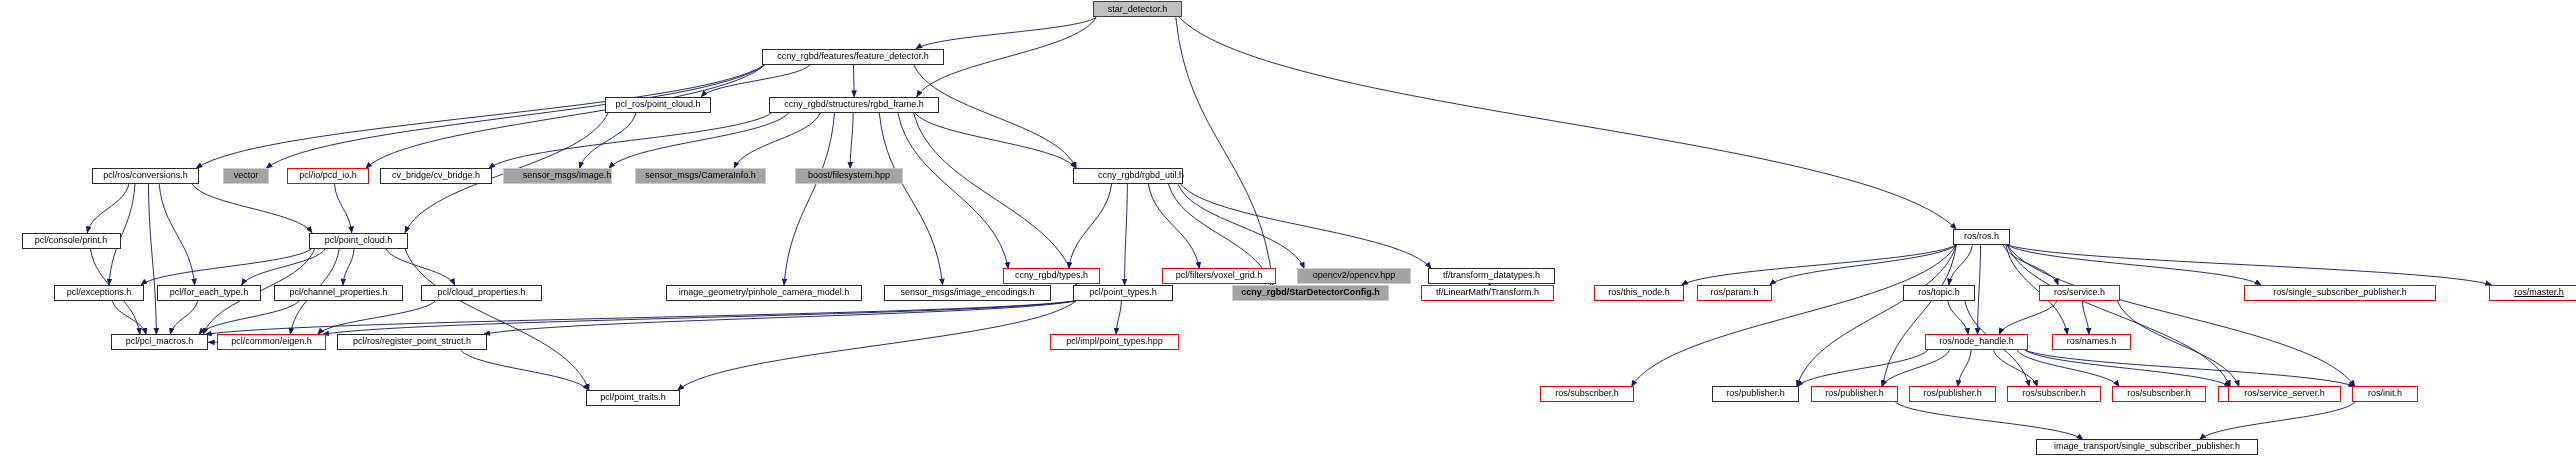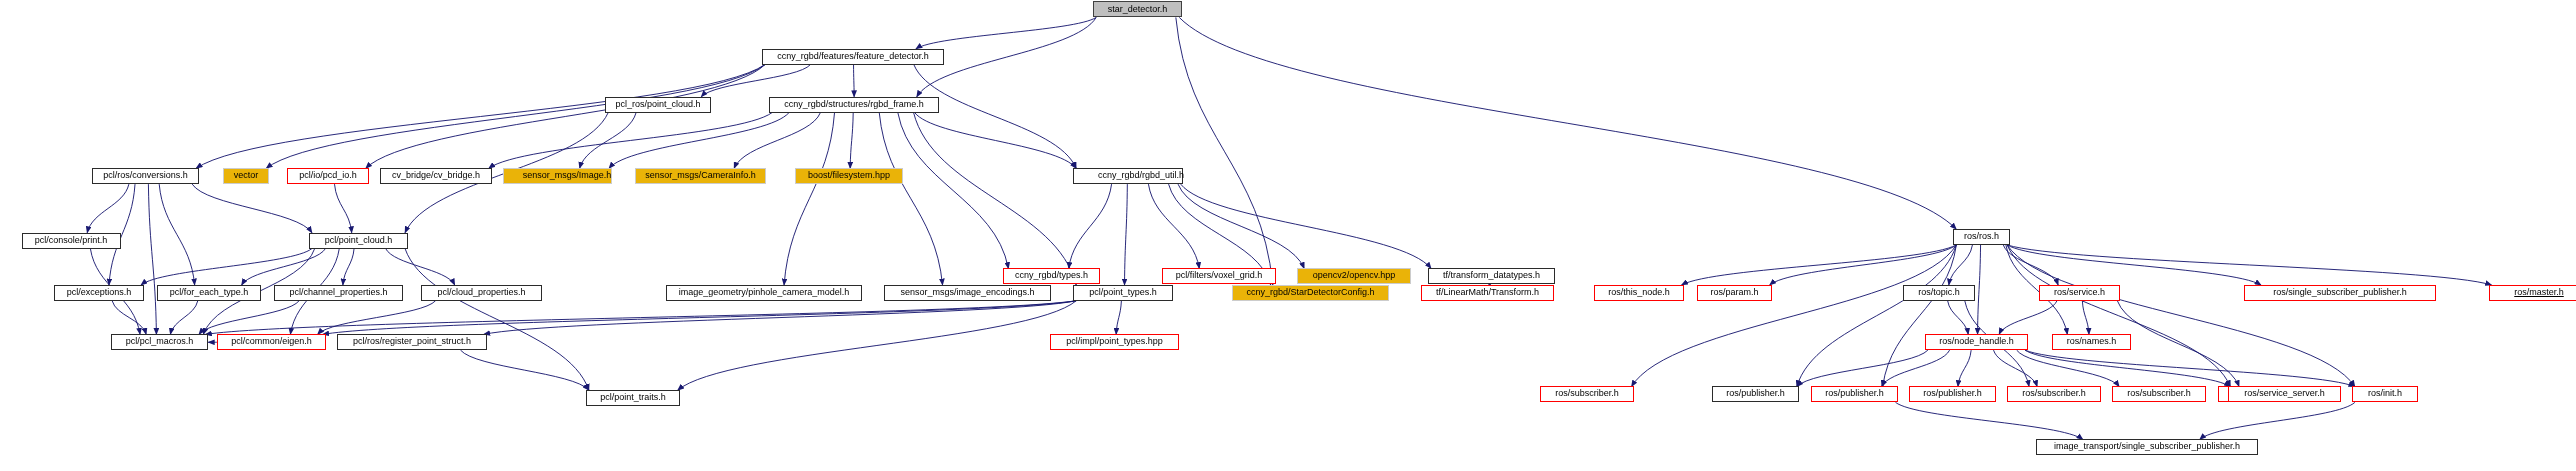--- a/index.html
+++ b/index.html
@@ -40,21 +40,21 @@
     border:1.1px solid #404040;
     font-weight:normal;
   }
   
   .node.doc{
     background:#ffffff;
     border:1.1px solid #2b2b2b;
   }
   
   .node.ext{
-    background:#eab308;
+    background:#a3a3a3;
     border:0.7px solid #cccccc;
   }
   
   .node.red{
     background:#ffffff;
     border:1.1px solid #ff0000;
   }
 </style>
 </head>
 <body>
@@ -169,21 +169,21 @@
       <div class="node doc" style="left: 1428px; top: 268px; width: 127px;">tf/transform_datatypes.h</div>
       <div class="node doc" style="left: 21.5px; top: 233px; width: 99px;">pcl/console/print.h</div>
       <div class="node doc" style="left: 309px; top: 233px; width: 99px;">pcl/point_cloud.h</div>
       <div class="node doc" style="left: 54px; top: 285px; width: 90px;">pcl/exceptions.h</div>
       <div class="node doc" style="left: 157px; top: 285px; width: 104px;">pcl/for_each_type.h</div>
       <div class="node doc" style="left: 274px; top: 285px; width: 129px;">pcl/channel_properties.h</div>
       <div class="node doc" style="left: 421px; top: 285px; width: 121px;">pcl/cloud_properties.h</div>
       <div class="node doc" style="left: 666px; top: 285px; width: 196px;">image_geometry/pinhole_camera_model.h</div>
       <div class="node doc" style="left: 884px; top: 285px; width: 167px;">sensor_msgs/image_encodings.h</div>
       <div class="node doc" style="left: 1073px; top: 285px; width: 100px;">pcl/point_types.h</div>
-      <div class="node ext" style="left: 1232px; top: 285px; width: 157px;">ccny_rgbd/StarDetectorConfig.h</div>
+      <div class="node ext" style="left: 1232px; top: 285px; width: 157px; font-weight: bold;">ccny_rgbd/StarDetectorConfig.h</div>
       <div class="node red" style="left: 1421px; top: 285px; width: 133px;">tf/LinearMath/Transform.h</div>
       <div class="node red" style="left: 1594px; top: 285px; width: 90px;">ros/this_node.h</div>
       <div class="node red" style="left: 1697px; top: 285px; width: 75px;">ros/param.h</div>
       <div class="node red" style="left: 2244px; top: 285px; width: 192px;">ros/single_subscriber_publisher.h</div>
       <div class="node red" style="left: 2489px; top: 285px; width: 100px; text-decoration: underline;">ros/master.h</div>
       <div class="node doc" style="left: 111px; top: 334px; width: 97px;">pcl/pcl_macros.h</div>
       <div class="node red" style="left: 217px; top: 334px; width: 109px;">pcl/common/eigen.h</div>
       <div class="node doc" style="left: 337px; top: 334px; width: 150px;">pcl/ros/register_point_struct.h</div>
       <div class="node red" style="left: 1050px; top: 334px; width: 129px;">pcl/impl/point_types.hpp</div>
       <div class="node doc" style="left: 1903px; top: 285px; width: 72px;">ros/topic.h</div>

